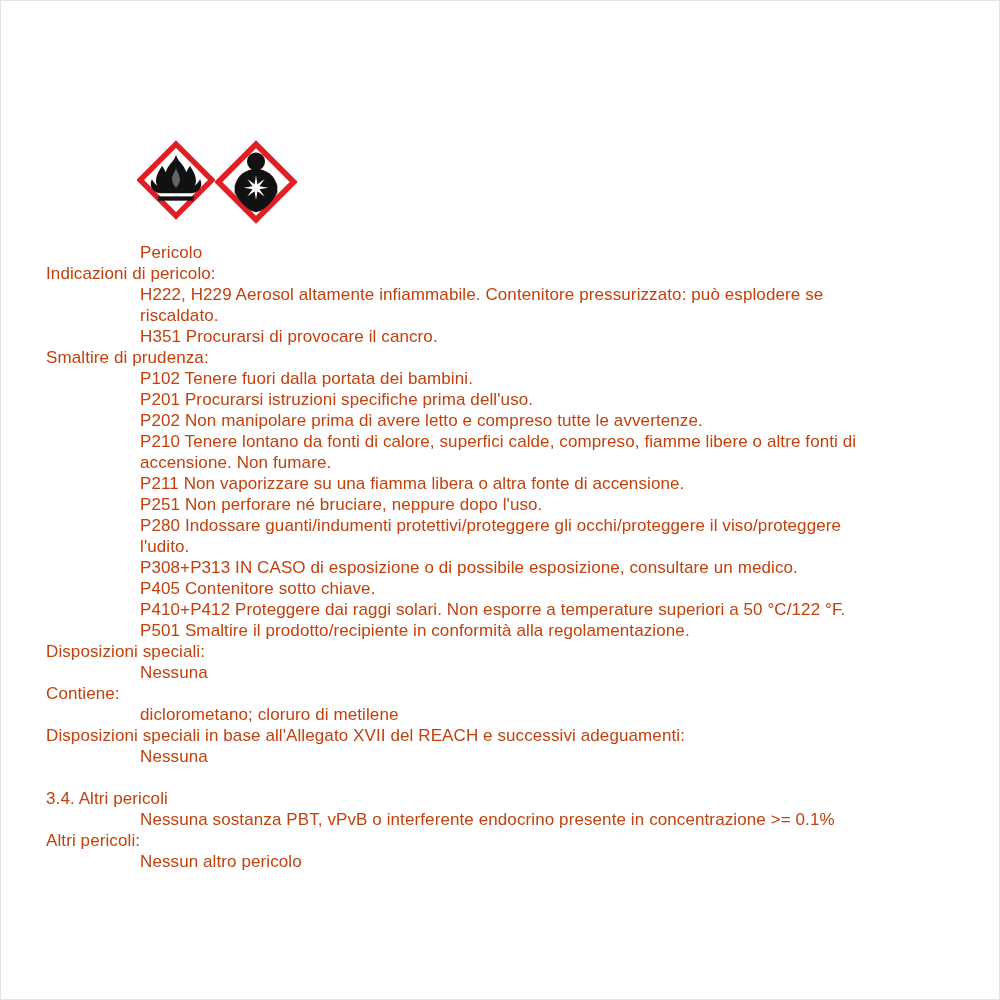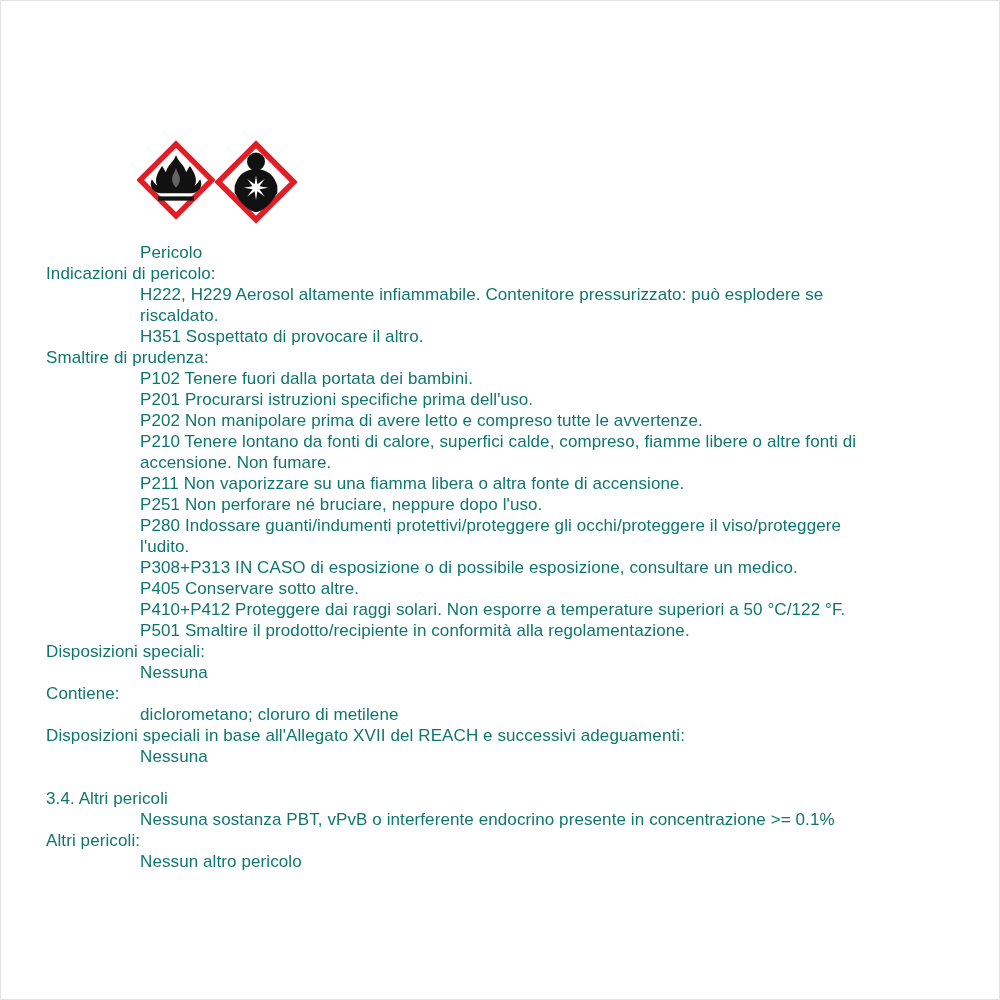--- a/index.html
+++ b/index.html
@@ -35,21 +35,21 @@
     font-size: 17px;
     white-space: pre;
     letter-spacing: 0.1px;
   }
   .indent-0 { padding-left: 46px; }
   .indent-1 { padding-left: 140px; }
 </style>
 </head>
 <body>
 
-<div class="page" style="color: #0f766e;">
+<div class="page" style="color: #c2410c;">
 
   <div class="pictogram-row">
 
     <svg class="pictogram" width="78" height="82" viewBox="0 0 100 100">
       <polygon points="50,4 96,50 50,96 4,50" fill="#ffffff" stroke="#e01e25" stroke-width="7"></polygon>
       <path fill="#111111" d="M50 18
         C53 27 61 31 63 40
         C65 37 66 34 68 32
         C74 41 78 50 74 57
         C77 55 79 52 81 49
@@ -76,33 +76,33 @@
         C27 42 37 34 50 34 Z"></path>
       <polygon fill="#ffffff" points="65,57 54.2,58.7 60.6,67.6 51.7,61.2 50,72 48.3,61.2 39.4,67.6 45.8,58.7 35,57 45.8,55.3 39.4,46.4 48.3,52.8 50,42 51.7,52.8 60.6,46.4 54.2,55.3"></polygon>
     </svg>
   </div>
 
   <div class="doc-text">
       <div class="line indent-1">Pericolo</div>
       <div class="line indent-0">Indicazioni di pericolo:</div>
       <div class="line indent-1">H222, H229 Aerosol altamente infiammabile. Contenitore pressurizzato: può esplodere se</div>
       <div class="line indent-1">riscaldato.</div>
-      <div class="line indent-1">H351 Sospettato di provocare il altro.</div>
+      <div class="line indent-1">H351 Procurarsi di provocare il cancro.</div>
       <div class="line indent-0">Smaltire di prudenza:</div>
       <div class="line indent-1">P102 Tenere fuori dalla portata dei bambini.</div>
       <div class="line indent-1">P201 Procurarsi istruzioni specifiche prima dell'uso.</div>
       <div class="line indent-1">P202 Non manipolare prima di avere letto e compreso tutte le avvertenze.</div>
       <div class="line indent-1">P210 Tenere lontano da fonti di calore, superfici calde, compreso, fiamme libere o altre fonti di</div>
       <div class="line indent-1">accensione. Non fumare.</div>
       <div class="line indent-1">P211 Non vaporizzare su una fiamma libera o altra fonte di accensione.</div>
       <div class="line indent-1">P251 Non perforare né bruciare, neppure dopo l'uso.</div>
       <div class="line indent-1">P280 Indossare guanti/indumenti protettivi/proteggere gli occhi/proteggere il viso/proteggere</div>
       <div class="line indent-1">l'udito.</div>
       <div class="line indent-1">P308+P313 IN CASO di esposizione o di possibile esposizione, consultare un medico.</div>
-      <div class="line indent-1">P405 Conservare sotto altre.</div>
+      <div class="line indent-1">P405 Contenitore sotto chiave.</div>
       <div class="line indent-1">P410+P412 Proteggere dai raggi solari. Non esporre a temperature superiori a 50 °C/122 °F.</div>
       <div class="line indent-1">P501 Smaltire il prodotto/recipiente in conformità alla regolamentazione.</div>
       <div class="line indent-0">Disposizioni speciali:</div>
       <div class="line indent-1">Nessuna</div>
       <div class="line indent-0">Contiene:</div>
       <div class="line indent-1">diclorometano; cloruro di metilene</div>
       <div class="line indent-0">Disposizioni speciali in base all'Allegato XVII del REACH e successivi adeguamenti:</div>
       <div class="line indent-1">Nessuna</div>
       <div class="line indent-0"></div>
       <div class="line indent-0">3.4. Altri pericoli</div>

